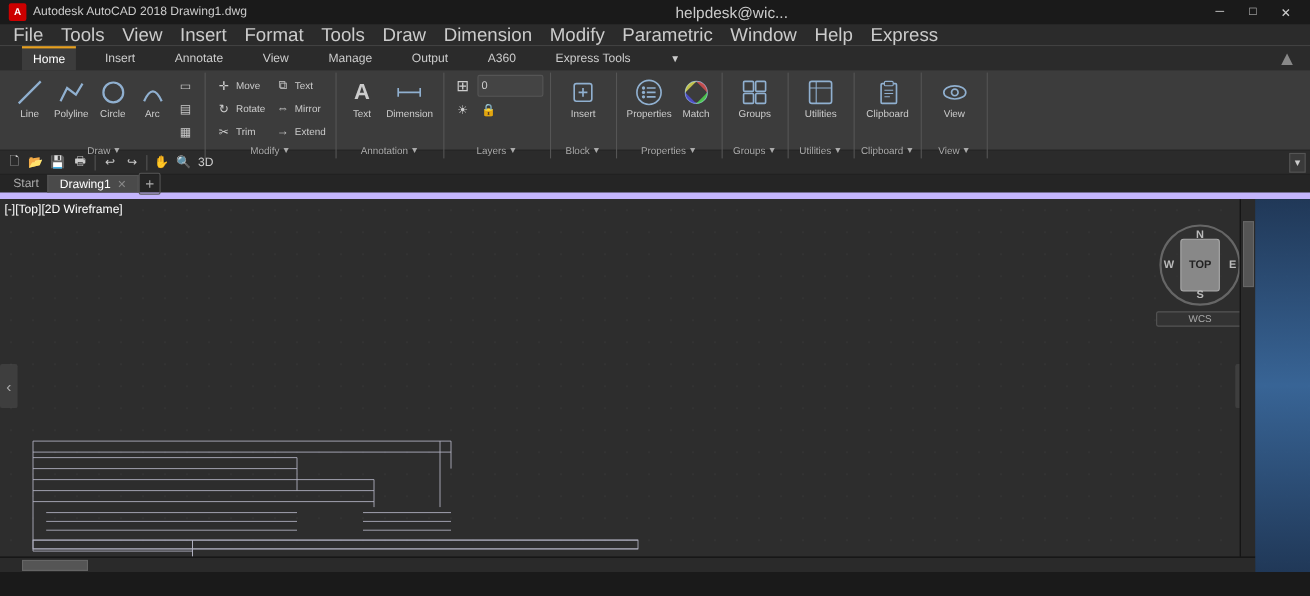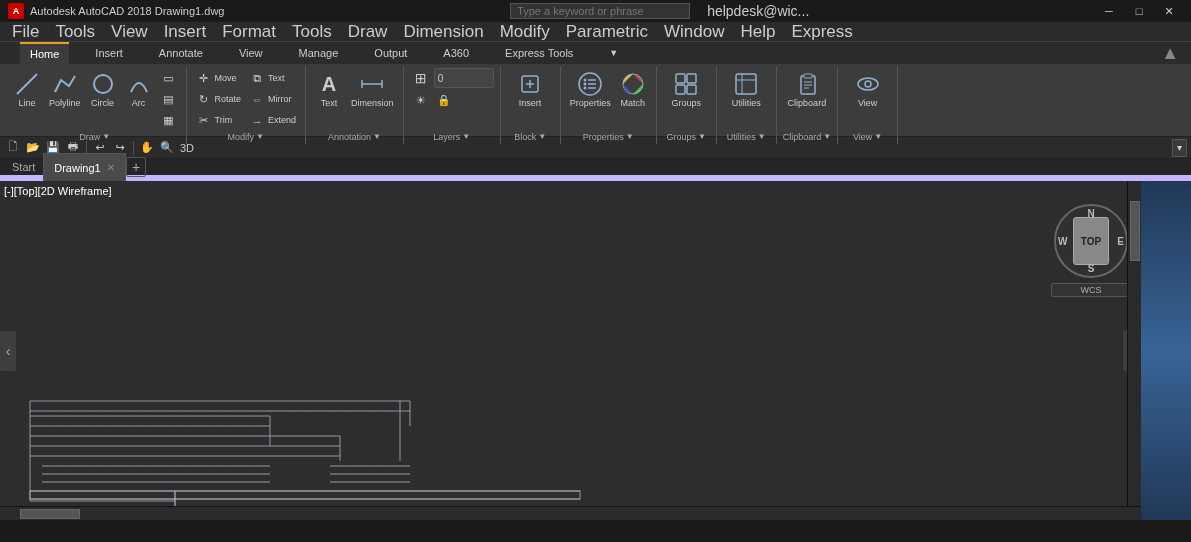--- a/index.html
+++ b/index.html
@@ -212,21 +212,21 @@
     }
     .draw-tab {
       background: #3a3a3a;
       border: 1px solid #555;
       border-bottom: none;
       color: #ccc;
       padding: 2px 10px;
       font-size: 11px;
       cursor: pointer;
       display: flex; align-items: center; gap: 6px;
-      height: 28px;
+      height: 16px;
     }
     .draw-tab.active { background: #4a4a4a; color: #fff; }
     .draw-tab-start {
       background: transparent; border: none;
       color: #aaa; padding: 2px 8px;
       font-size: 11px; cursor: pointer;
       height: 20px; display: flex; align-items: center;
     }
     .draw-tab-add {
       width: 20px; height: 20px;
@@ -391,21 +391,20 @@
   </style>
 </head>
 <body>
 
 <div id="titlebar">
   <div class="title-left">
     <div class="app-icon">A</div>
     <span class="title-text">Autodesk AutoCAD 2018    Drawing1.dwg</span>
   </div>
   <div style="display:flex;align-items:center;gap:6px;">
-    <input class="search-box" type="text" placeholder="Type a keyword or phrase" style="">
     <span style="color:#ccc;font-size:14px;padding-left:11px;">helpdesk@wic...</span>
   </div>
   <div class="title-controls">
     <button class="title-btn">─</button>
     <button class="title-btn">□</button>
     <button class="title-btn close">✕</button>
   </div>
 </div>
 
 <div id="menubar">

